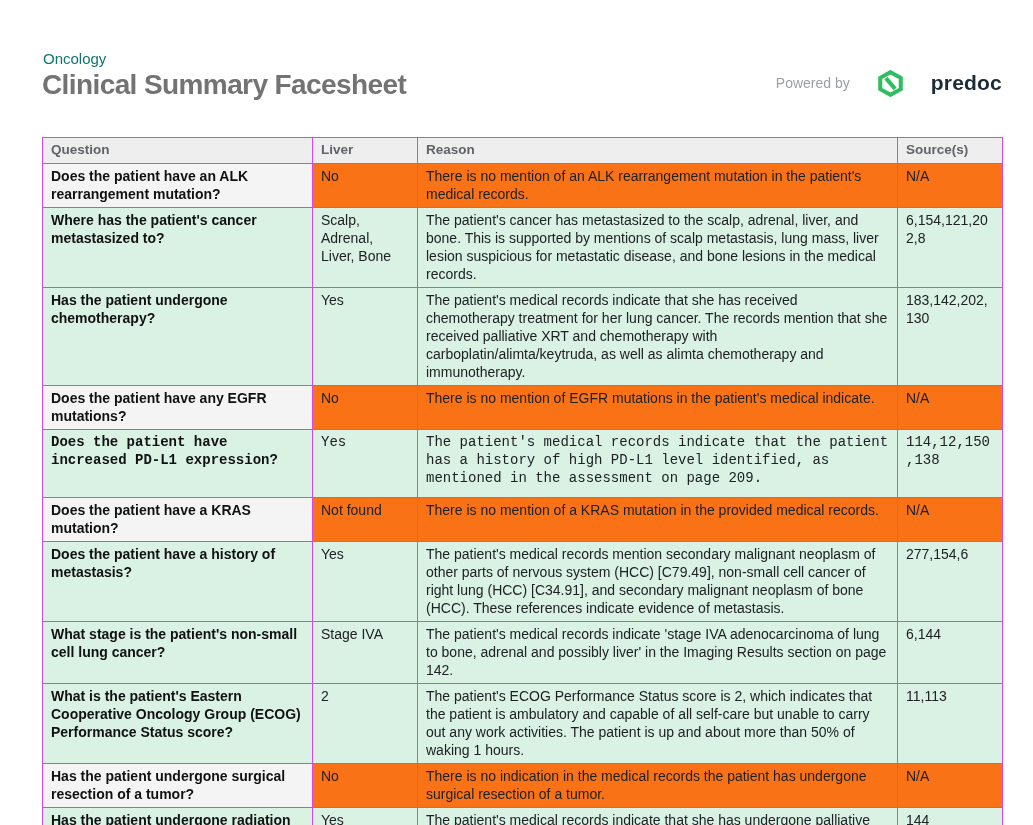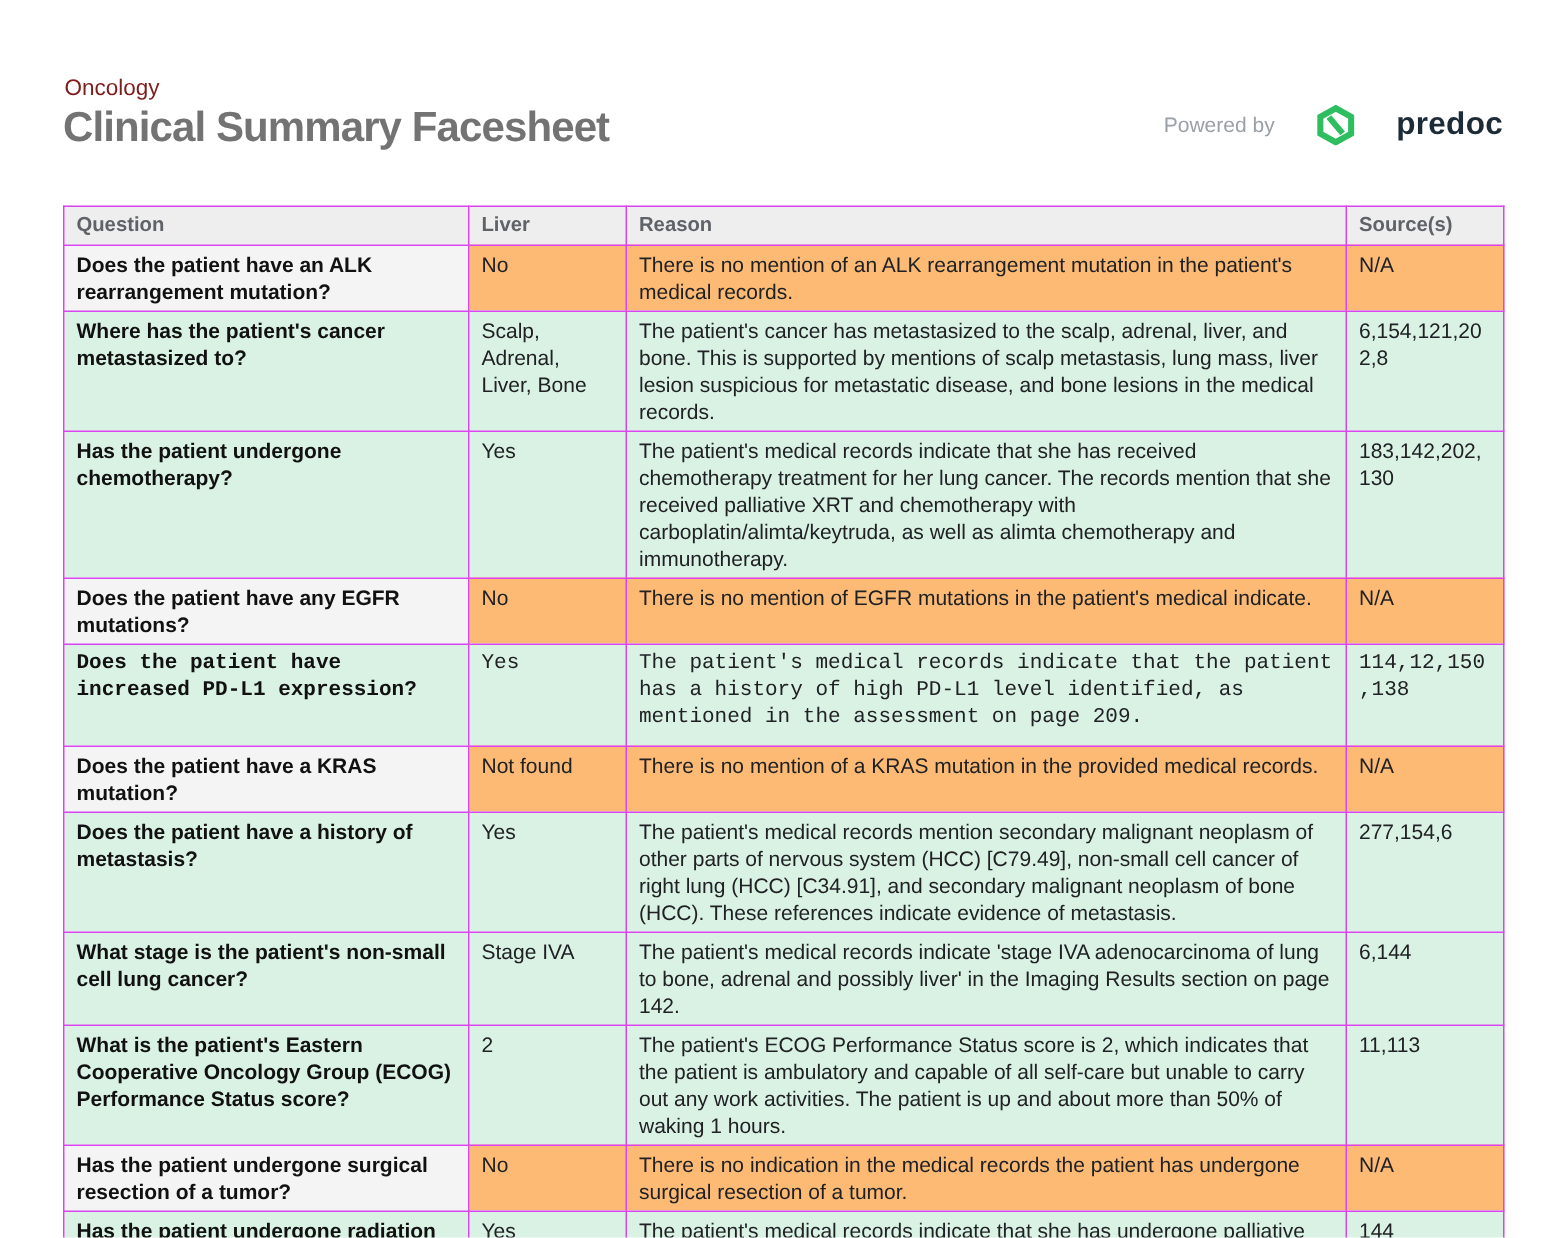--- a/index.html
+++ b/index.html
@@ -1,36 +1,36 @@
 <!DOCTYPE html>
 <html><head>
 <meta charset="utf-8">
 <style>
   html,body{margin:0;padding:0;background:#ffffff;}
   body{width:1033px;height:825px;font-family:"Liberation Sans","DejaVu Sans",sans-serif;color:#202124;overflow:hidden;}
   .page{padding:50px 0 0 42px;width:960px;}
 
   
   .masthead{display:flex;justify-content:space-between;align-items:flex-end;width:960px;margin:0 0 36px 0;}
-  .eyebrow{font-size:15px;font-weight:500;color:#7f1d1d;margin:0 0 3px 1px;}
+  .eyebrow{font-size:15px;font-weight:500;color:#0f766e;margin:0 0 3px 1px;}
   .title{font-size:28px;font-weight:700;color:#737373;letter-spacing:-0.6px;line-height:1.1;margin:0;}
   .powered{display:flex;align-items:center;gap:27px;padding-bottom:4px;cursor:pointer;margin-left:48px;}
   .powered-label{font-size:14px;color:#9aa0a6;}
   .logo{display:inline-flex;width:27px;height:27px;}
   .logo svg{width:27px;height:27px;}
   .brand-name{font-size:21px;font-weight:700;color:#1d2b36;letter-spacing:0.2px;}
 
   
   table.facesheet{border-collapse:collapse;table-layout:fixed;width:960px;}
   .facesheet th,.facesheet td{border:1px solid #d946ef;vertical-align:top;text-align:left;
     padding:3px 8px 4px 8px;font-size:14px;line-height:18px;word-wrap:break-word;}
   .facesheet thead th{background:#eeeeee;color:#5f6368;font-weight:700;font-size:13.5px;padding-top:3px;}
   thead tr{height:22px;}
   .facesheet td.question{font-weight:700;color:#111111;}
-  tr.row:not(.found) td{background:#fdba74;}
+  tr.row:not(.found) td{background:#f97316;}
   tr.row:not(.found) td.question{background:#f4f4f4;}
   tr.row.found td{background:#d9f2e4;}
 
   tbody tr:nth-child(1){height:41px;}
   tbody tr:nth-child(2){height:72px;}
   tbody tr:nth-child(3){height:88px;}
   tbody tr:nth-child(4){height:40px;}
   tbody tr:nth-child(5){height:68px;font-family:Liberation Mono, monospace;}
   tbody tr:nth-child(6){height:25px;margin-top:32px;}
   tbody tr:nth-child(7){height:75px;margin-top:16px;}

